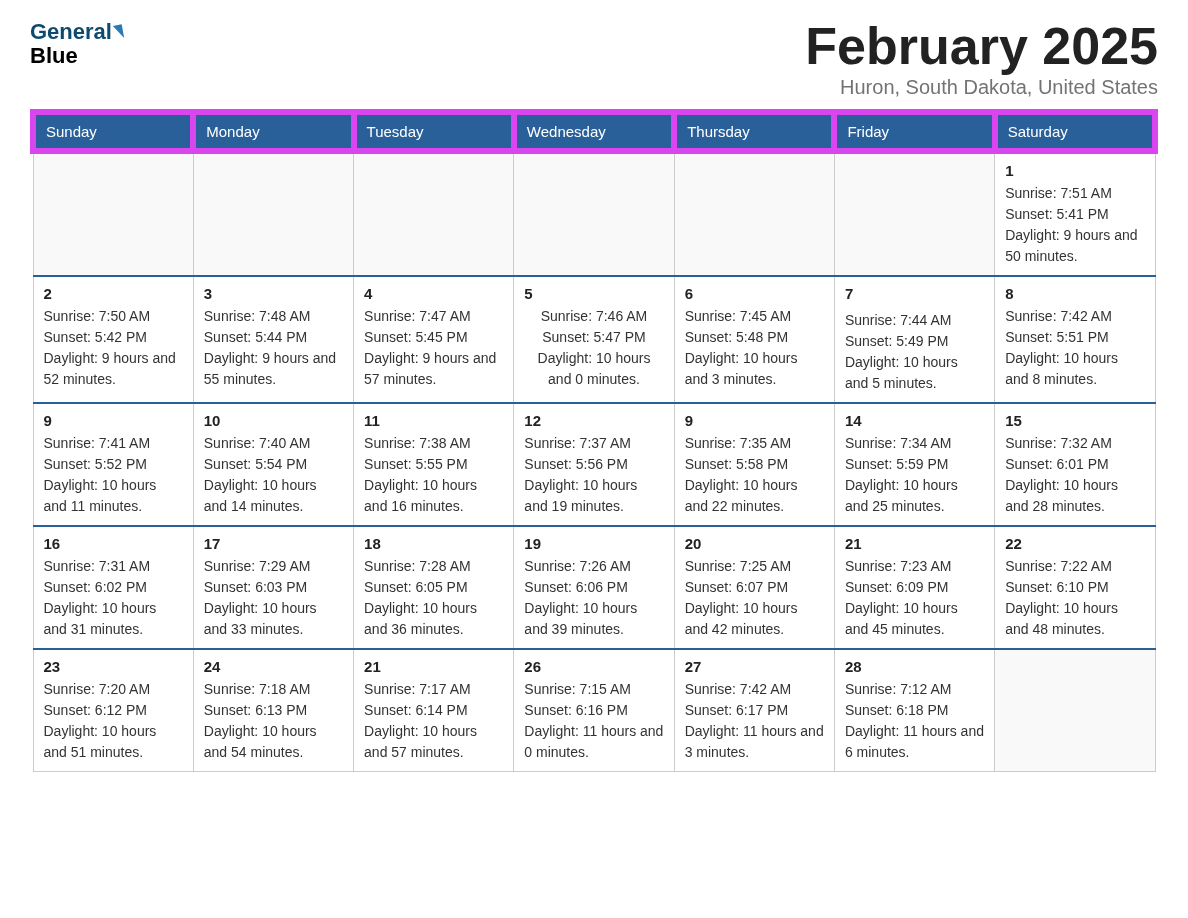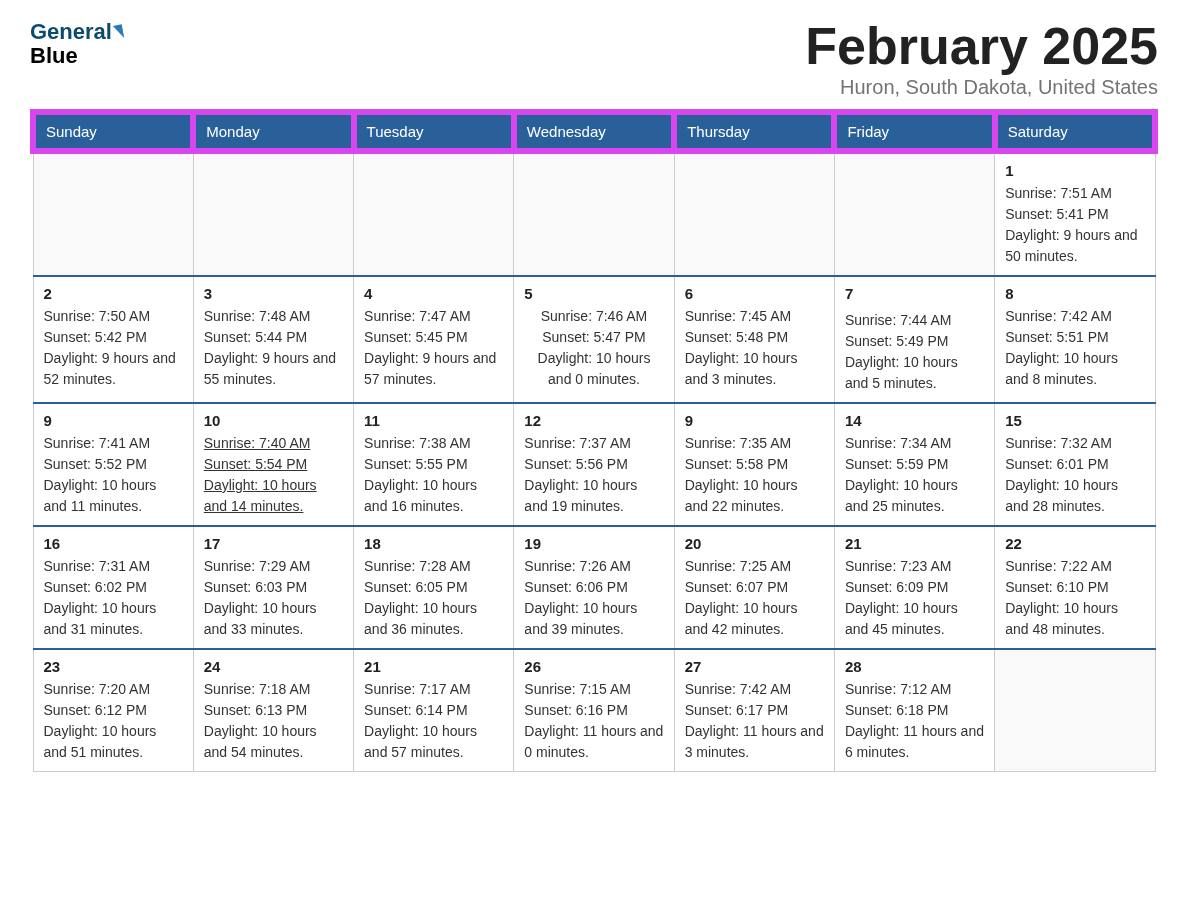--- a/index.html
+++ b/index.html
@@ -191,21 +191,21 @@
       </tr>
       <tr>
         <td>
           <div class="day-number">9</div>
           <div class="day-info" style="white-space: pre-line;">Sunrise: 7:41 AM
 Sunset: 5:52 PM
 Daylight: 10 hours and 11 minutes.</div>
         </td>
         <td>
           <div class="day-number">10</div>
-          <div class="day-info" style="white-space: pre-line; text-decoration: underline;">Sunrise: 7:40 AM
+          <div class="day-info" style="white-space: pre-line;">Sunrise: 7:40 AM
 Sunset: 5:54 PM
 Daylight: 10 hours and 14 minutes.</div>
         </td>
         <td>
           <div class="day-number">11</div>
           <div class="day-info" style="white-space: pre-line;">Sunrise: 7:38 AM
 Sunset: 5:55 PM
 Daylight: 10 hours and 16 minutes.</div>
         </td>
         <td>

